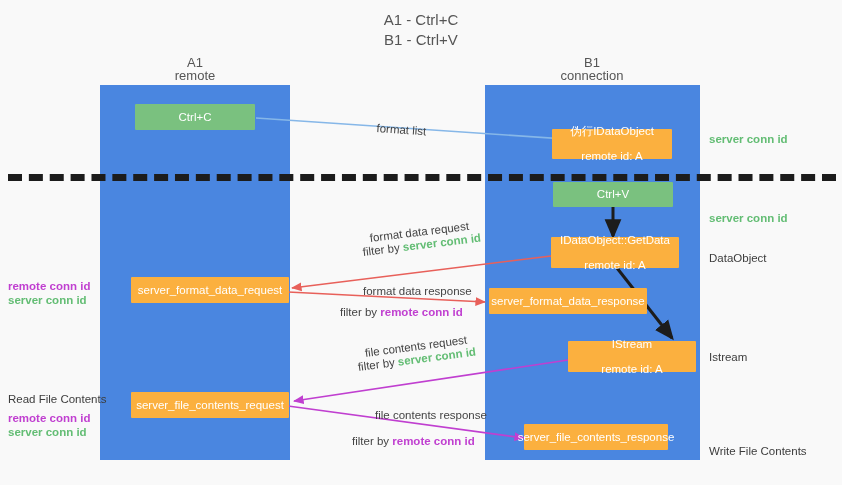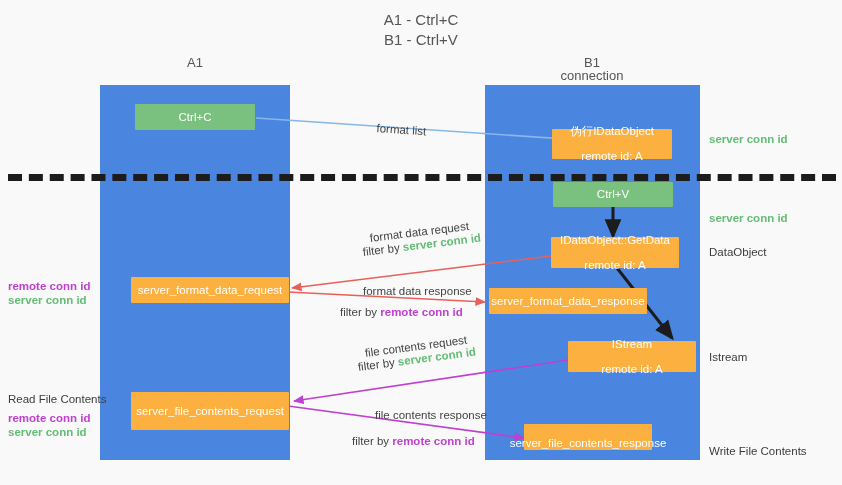--- a/index.html
+++ b/index.html
@@ -110,20 +110,21 @@
 
 <div id="stage">
 
   <div id="title">
     <span>A1 - Ctrl+C</span>
     <span>B1 - Ctrl+V</span>
   </div>
 
   <div class="lane-header" id="header-a1">
     <span class="ln1">A1</span>
+    <span class="ln2">remote</span>
   </div>
   <div class="lane-header" id="header-b1">
     <span class="ln1">B1</span>
     <span class="ln2">connection</span>
   </div>
 
   <div class="lane" id="lane-a1"></div>
   <div class="lane" id="lane-b1"></div>
 
   <svg id="wires" viewBox="0 0 842 485">
@@ -183,31 +184,31 @@
 
   <div class="node orange" style="left:131px; top:277px; width:158px; height:26px;">
     <span>server_format_data_request</span>
   </div>
 
   <div class="node orange" style="left:568px; top:341px; width:128px; height:31px;">
     <span>IStream</span>
     <span class="sub">remote id: A</span>
   </div>
 
-  <div class="node orange" style="left:131px; top:392px; width:158px; height:38px;">
+  <div class="node orange" style="left:131px; top:392px; width:158px; height:26px;">
     <span>server_file_contents_request</span>
   </div>
 
-  <div class="node orange" style="left:524px; top:424px; width:128px; height:26px;justify-content:flex-end;">
+  <div class="node orange" style="left:524px; top:424px; width:144px; height:26px;">
     <span>server_file_contents_response</span>
   </div>
 
   <div class="anno green-txt" style="left:709px; top:132px;">server conn id</div>
   <div class="anno green-txt" style="left:709px; top:211px;">server conn id</div>
-  <div class="anno dark" style="left:709px; top:245px;">DataObject</div>
+  <div class="anno dark" style="left:709px; top:251px;">DataObject</div>
   <div class="anno dark" style="left:709px; top:350px;">Istream</div>
   <div class="anno dark" style="left:709px; top:431px;margin-top:13px;">Write File Contents</div>
 
   <div class="anno purple-txt" style="left:8px; top:279px;">remote conn id</div>
   <div class="anno green-txt" style="left:8px; top:293px;">server conn id</div>
 
   <div class="anno dark" style="left:8px; top:392px;text-align:center;">Read File Contents</div>
   <div class="anno purple-txt" style="left:8px; top:411px;">remote conn id</div>
   <div class="anno green-txt" style="left:8px; top:425px;">server conn id</div>
 

